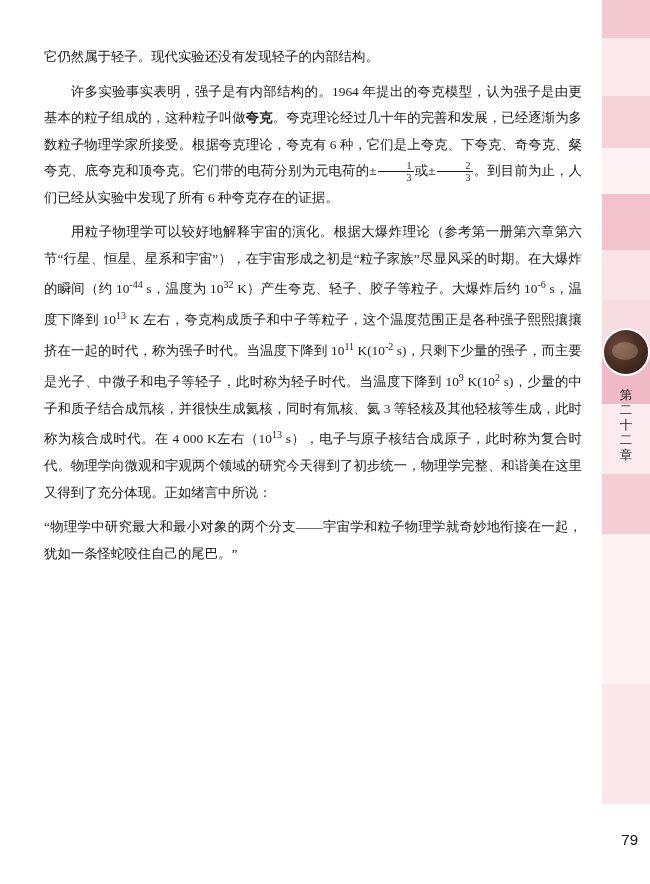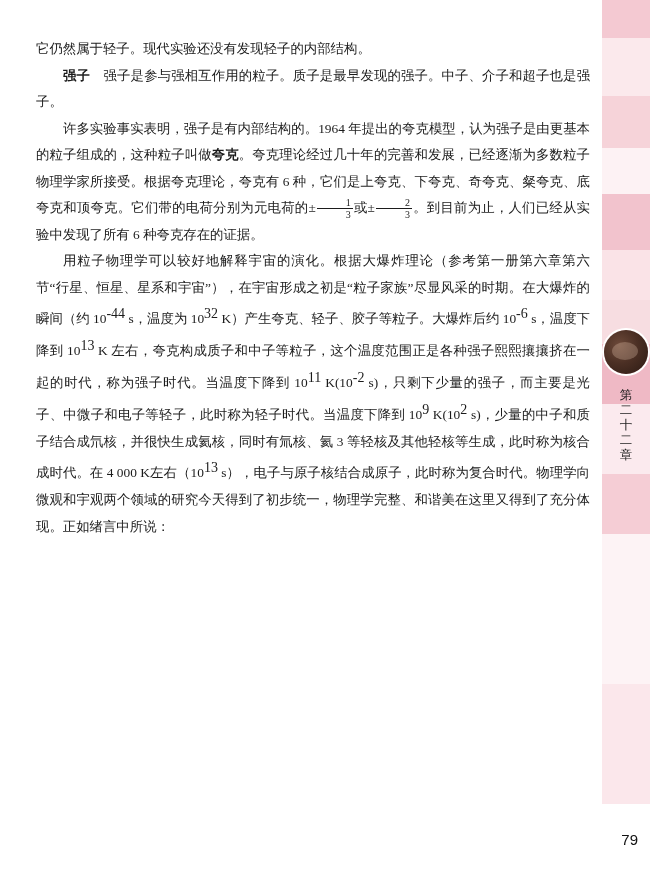--- a/index.html
+++ b/index.html
@@ -86,40 +86,40 @@
     left: 36px;
     top: 36px;
     width: 554px;
     font-size: 13.4px;
     line-height: 26.5px;
     color: #1b1b1b;
     text-align: justify;
     text-justify: inter-character;
   }
   .para {
-    margin: 0;
+    margin: 8px;
     text-indent: 0;
   }
   .para.indent {
     text-indent: 27px;
   }
   .bold-term {
     font-weight: bold;
   }
   .frac {
     display: inline-block;
     vertical-align: middle;
     text-align: center;
     font-size: 10px;
     line-height: 11px;
     margin: 0 1px;
   }
   .frac .num { display: block; border-bottom: 1px solid #1b1b1b; padding: 0 2px; }
   .frac .den { display: block; padding: 0 2px; }
-  sup { font-size: 14px; }
+  sup { font-size: 10px; }
 
   
   .page-number {
     position: absolute;
     right: 12px;
     bottom: 36px;
     font-size: 15px;
     color: #111;
     font-family: "Liberation Sans", sans-serif;
   }
@@ -150,23 +150,23 @@
   <span>二</span>
   <span>十</span>
   <span>二</span>
   <span>章</span>
 </div>
 
 <div class="page-text">
 
   <p class="para"><span>它仍然属于轻子。现代实验还没有发现轻子的内部结构。</span></p>
 
-  <p class="para indent"><span class="bold-term">强子</span>　<span>强子是参与强相互作用的粒子。质子是最早发现的强子。中子、介子和超子也是强子。</span></p>
 
   <p class="para indent"><span>许多实验事实表明，强子是有内部结构的。1964 年提出的夸克模型，认为强子是由更基本的粒子组成的，这种粒子叫做</span><span class="bold-term">夸克</span><span>。夸克理论经过几十年的完善和发展，已经逐渐为多数粒子物理学家所接受。根据夸克理论，夸克有 6 种，它们是上夸克、下夸克、奇夸克、粲夸克、底夸克和顶夸克。它们带的电荷分别为元电荷的±</span><span class="frac"><span class="num">1</span><span class="den">3</span></span><span>或±</span><span class="frac"><span class="num">2</span><span class="den">3</span></span><span>。到目前为止，人们已经从实验中发现了所有 6 种夸克存在的证据。</span></p>
 
 
   <p class="para indent"><span>用粒子物理学可以较好地解释宇宙的演化。根据大爆炸理论（参考第一册第六章第六节“行星、恒星、星系和宇宙”），在宇宙形成之初是“粒子家族”尽显风采的时期。在大爆炸的瞬间（约 10</span><sup>-44</sup><span> s，温度为 10</span><sup>32</sup><span> K）产生夸克、轻子、胶子等粒子。大爆炸后约 10</span><sup>-6</sup><span> s，温度下降到 10</span><sup>13</sup><span> K 左右，夸克构成质子和中子等粒子，这个温度范围正是各种强子熙熙攘攘挤在一起的时代，称为强子时代。当温度下降到 10</span><sup>11</sup><span> K(10</span><sup>-2</sup><span> s)，只剩下少量的强子，而主要是光子、中微子和电子等轻子，此时称为轻子时代。当温度下降到 10</span><sup>9</sup><span> K(10</span><sup>2</sup><span> s)，少量的中子和质子结合成氘核，并很快生成氦核，同时有氚核、氦 3 等轻核及其他轻核等生成，此时称为核合成时代。在 4 000 K左右（10</span><sup>13</sup><span> s），电子与原子核结合成原子，此时称为复合时代。物理学向微观和宇观两个领域的研究今天得到了初步统一，物理学完整、和谐美在这里又得到了充分体现。正如绪言中所说：</span></p>
 
+  <p class="para"><span>“物理学中研究最大和最小对象的两个分支——宇宙学和粒子物理学就奇妙地衔接在一起，犹如一条怪蛇咬住自己的尾巴。”</span></p>
 
 </div>
 
 <div class="page-number">79</div>
 
 </body></html>

